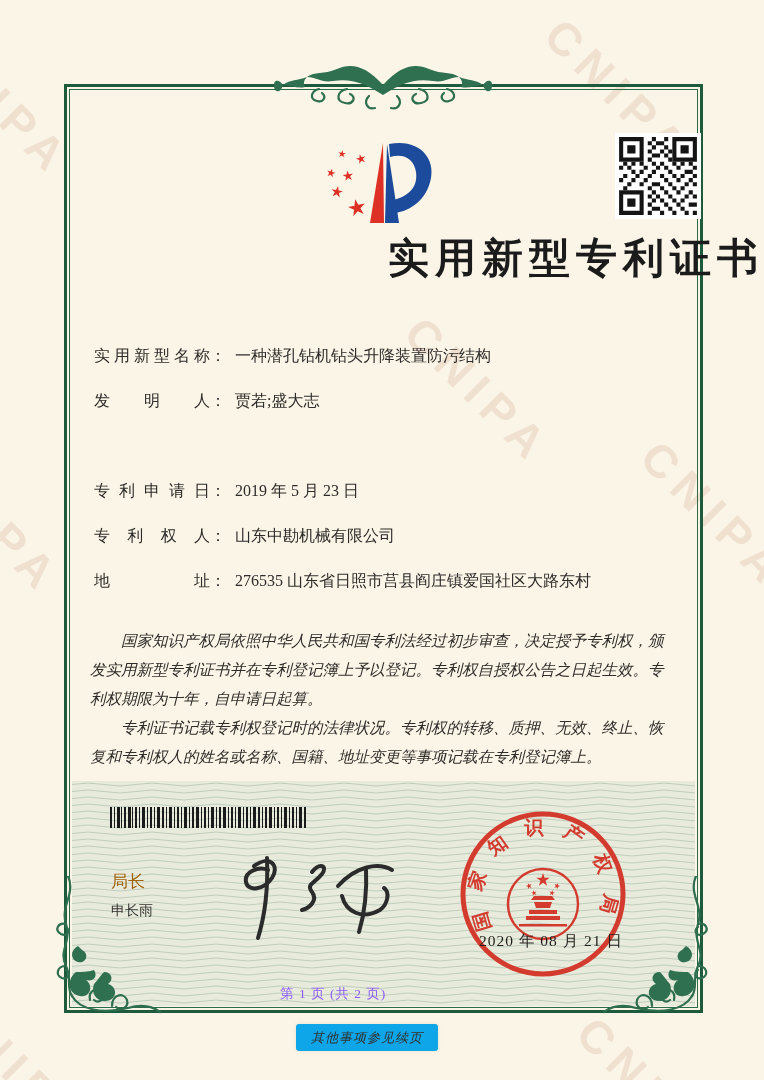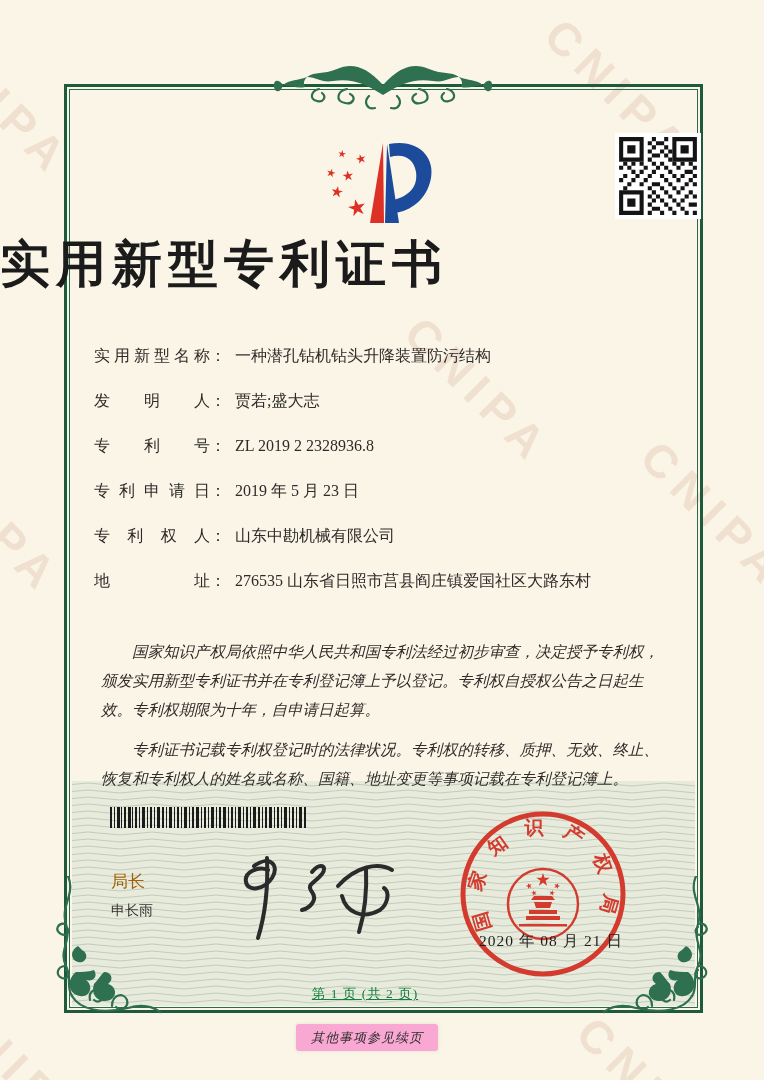--- a/index.html
+++ b/index.html
@@ -17,47 +17,47 @@
   .band svg{display:block;width:100%;height:100%;}
   .orn{position:absolute;z-index:3;}
   .orn-top{left:273px;top:56px;width:220px;height:56px;}
   .orn-bl{left:50px;top:876px;width:112px;height:140px;}
   .orn-br{left:602px;top:876px;width:112px;height:140px;transform:scaleX(-1);}
   
   .cert-no{position:absolute;left:92px;top:130px;font-size:15.5px;letter-spacing:2px;
            color:#3a3834;z-index:4;}
   .logo{position:absolute;left:320px;top:130px;width:120px;height:95px;z-index:4;}
   .qr{position:absolute;left:615px;top:133px;width:86px;height:86px;z-index:4;}
-  .title{position:absolute;left:0;right:0;top:231px;text-align:left;
-         font-size:50px;font-weight:700;letter-spacing:6px;color:#1b1b1b;z-index:4;}
+  .title{position:absolute;left:0;right:0;top:231px;text-align:right;
+         font-size:41px;font-weight:700;letter-spacing:6px;color:#1b1b1b;z-index:4;}
   
   .row{position:absolute;left:94px;width:580px;font-size:16px;z-index:4;white-space:nowrap;margin-top:24px;}
   .lbl{display:inline-block;width:116px;text-align:justify;text-align-last:justify;}
   .colon{margin-right:9px;}
   .r1{top:322px}.r2{top:367px}.r3{top:412px}.r4{top:457px}
   .r5{top:502px}.r6{top:547px}.r7{top:592px}
   .col2{position:absolute;left:302px;top:0;white-space:nowrap;}
   
   .body-text{position:absolute;left:90px;top:626px;width:588px;font-size:15.5px;
              line-height:29px;font-style:italic;color:#2f2d2a;z-index:4;}
-  .body-text p{margin:11px;text-indent:2em;}
+  .body-text p{margin:0;text-indent:2em;}
   
   .barcode{position:absolute;left:110px;top:807px;width:196px;height:21px;z-index:4;}
   .signer-role{position:absolute;left:111px;top:870px;font-family:"Liberation Sans",sans-serif;
                font-size:17px;color:#a16207;z-index:4;}
   .signer-name{position:absolute;left:111px;top:902px;font-family:"Liberation Sans",sans-serif;
                font-size:14px;color:#343230;z-index:4;}
   .signature{position:absolute;left:228px;top:852px;width:170px;height:90px;z-index:4;}
   .seal{position:absolute;left:457px;top:808px;width:172px;height:172px;z-index:4;}
   .seal-date{position:absolute;left:479px;top:931px;font-size:15.5px;letter-spacing:1px;
              color:#201e1b;z-index:5;white-space:nowrap;}
   
-  .pageno{position:absolute;left:280px;top:985px;width:170px;text-align:center;
-          font-size:13.5px;letter-spacing:1px;color:#15803d;z-index:4;text-decoration:underline;}
-  .note{position:absolute;left:296px;top:1024px;width:142px;height:27px;background:#f9a8d4;
+  .pageno{position:absolute;left:280px;top:985px;width:170px;text-align:left;
+          font-size:13.5px;letter-spacing:1px;color:#8b5cf6;z-index:4;}
+  .note{position:absolute;left:296px;top:1024px;width:142px;height:27px;background:#0ea5e9;
         border-radius:3px;box-shadow:0 0 4px rgba(90,80,60,.12);display:flex;
         align-items:center;justify-content:center;font-size:13px;font-style:italic;
         letter-spacing:1px;color:#33312e;z-index:4;}
   .g{fill:#2e7050;}
   .gs{fill:none;stroke:#2d6e4e;stroke-width:2.2;stroke-linecap:round;}
 </style>
 </head>
 <body>
 
 <svg width="0" height="0" style="position:absolute">
@@ -149,23 +149,20 @@
     </g>
   </svg>
 
   <div class="title">实用新型专利证书</div>
 
   <div class="row r1">
     <span class="lbl">实用新型名称</span><span class="colon">：</span><span class="val">一种潜孔钻机钻头升降装置防污结构</span>
   </div>
   <div class="row r2">
     <span class="lbl">发明人</span><span class="colon">：</span><span class="val">贾若;盛大志</span>
-  </div>
-  <div class="row r3">
-    <span class="lbl">专利号</span><span class="colon">：</span><span class="val">ZL 2019 2 2328936.8</span>
   </div>
   <div class="row r4">
     <span class="lbl">专利申请日</span><span class="colon">：</span><span class="val">2019 年 5 月 23 日</span>
   </div>
   <div class="row r5">
     <span class="lbl">专利权人</span><span class="colon">：</span><span class="val">山东中勘机械有限公司</span>
   </div>
   <div class="row r6">
     <span class="lbl">地址</span><span class="colon">：</span><span class="val">276535 山东省日照市莒县阎庄镇爱国社区大路东村</span>
   </div>

